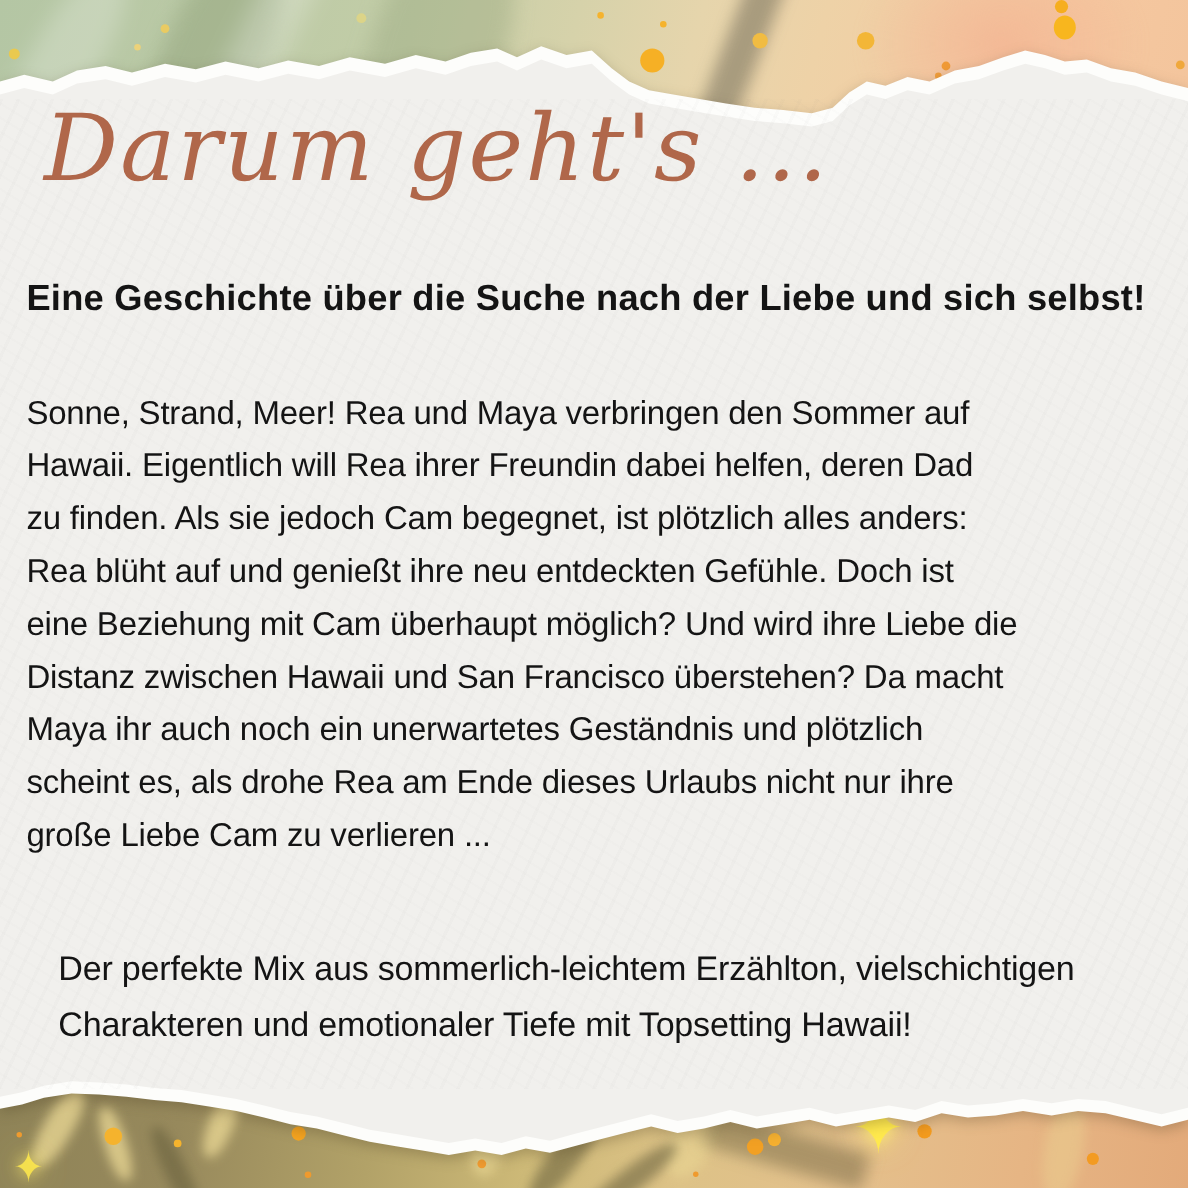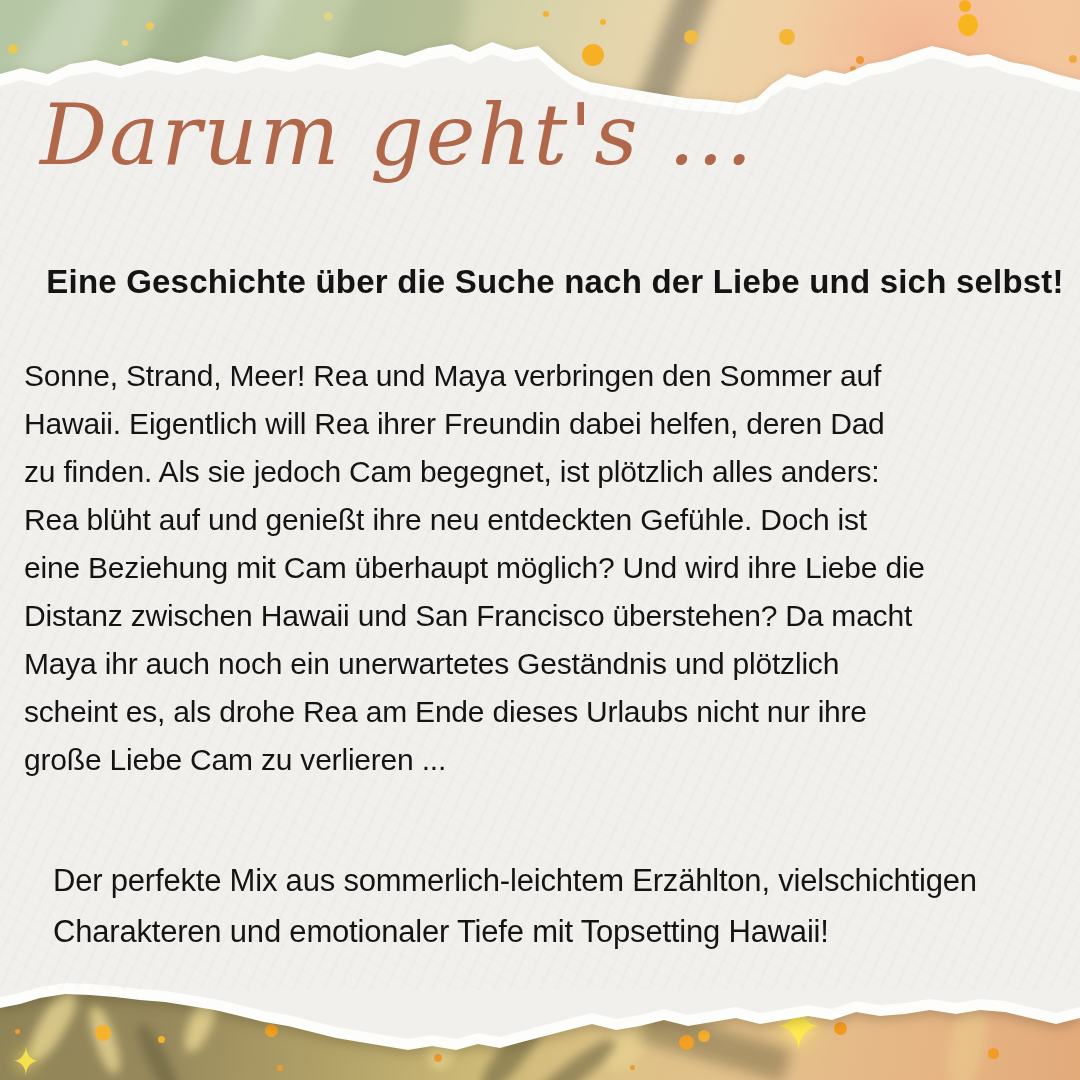--- a/index.html
+++ b/index.html
@@ -61,22 +61,22 @@
      background:
        repeating-linear-gradient(115deg,rgba(120,120,120,.028) 0 3px,rgba(255,255,255,0) 3px 14px),
        repeating-linear-gradient(32deg,rgba(140,140,140,.02) 0 2px,rgba(255,255,255,0) 2px 11px);
      pointer-events:none;}
 
   
   .content{position:absolute;left:0;top:0;width:1080px;height:1080px;z-index:4;}
   .script-title{position:absolute;left:40px;top:86px;margin:0;
      font-family:"DejaVu Serif",serif;font-style:italic;font-weight:400;
      font-size:84px;letter-spacing:2px;color:var(--script-accent,#b0674a);}
-  .headline{position:absolute;left:24px;top:252px;margin:11px;width:1040px;
-     font-size:33px;font-weight:bold;letter-spacing:.2px;color:var(--text,#121212);text-align:center;}
+  .headline{position:absolute;left:24px;top:252px;margin:0;width:1040px;
+     font-size:33px;font-weight:bold;letter-spacing:.2px;color:var(--text,#121212);}
   .body-text{position:absolute;left:24px;top:352px;margin:0;width:1045px;
      font-size:30px;line-height:48px;letter-spacing:-.2px;
      color:var(--text,#121212);white-space:pre-line;}
   .review{position:absolute;left:41px;top:843px;margin:12px;width:1045px;
      font-size:31px;line-height:51px;letter-spacing:-.2px;
      color:var(--text,#121212);white-space:pre-line;}
 </style>
 </head>
 <body>
 

